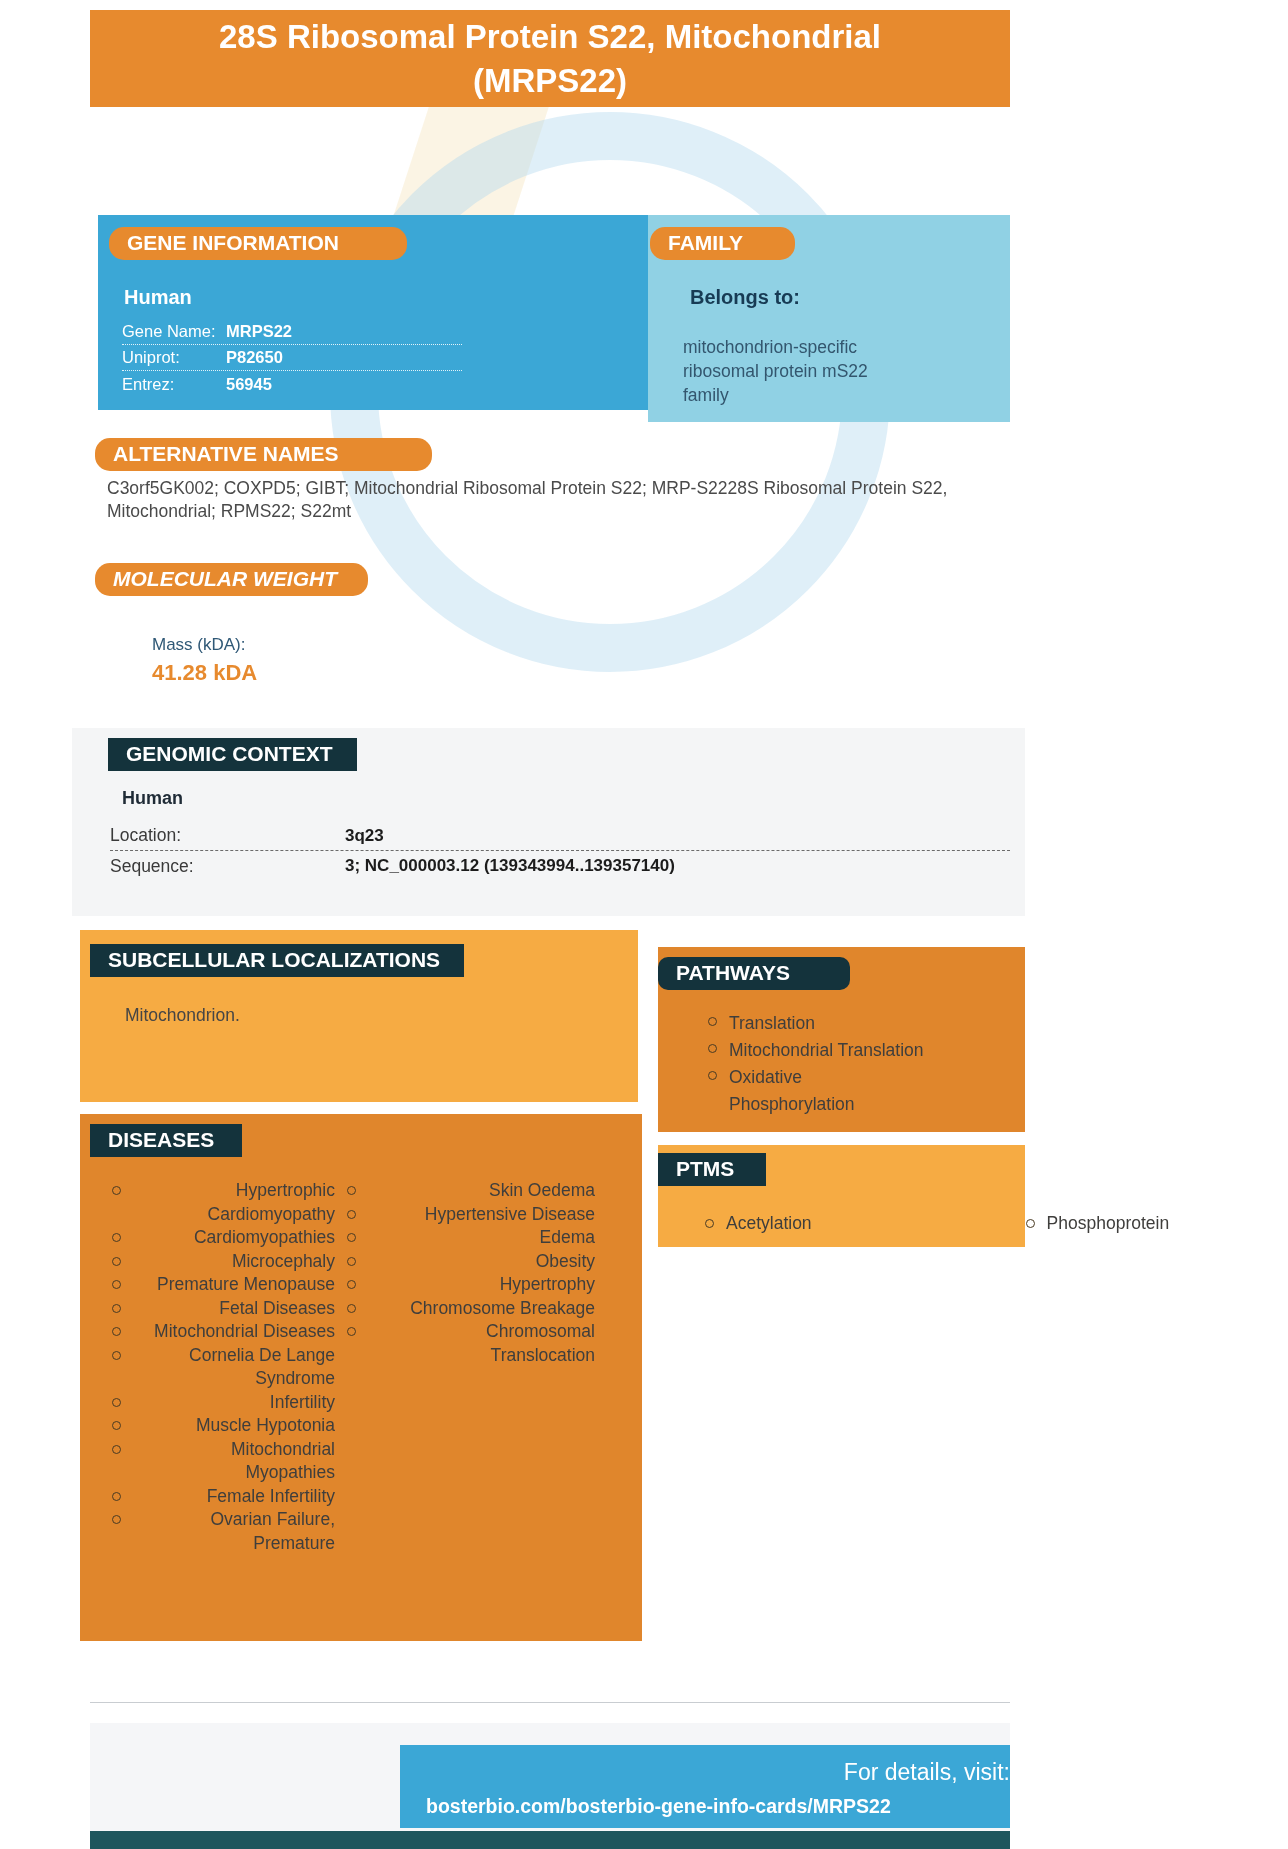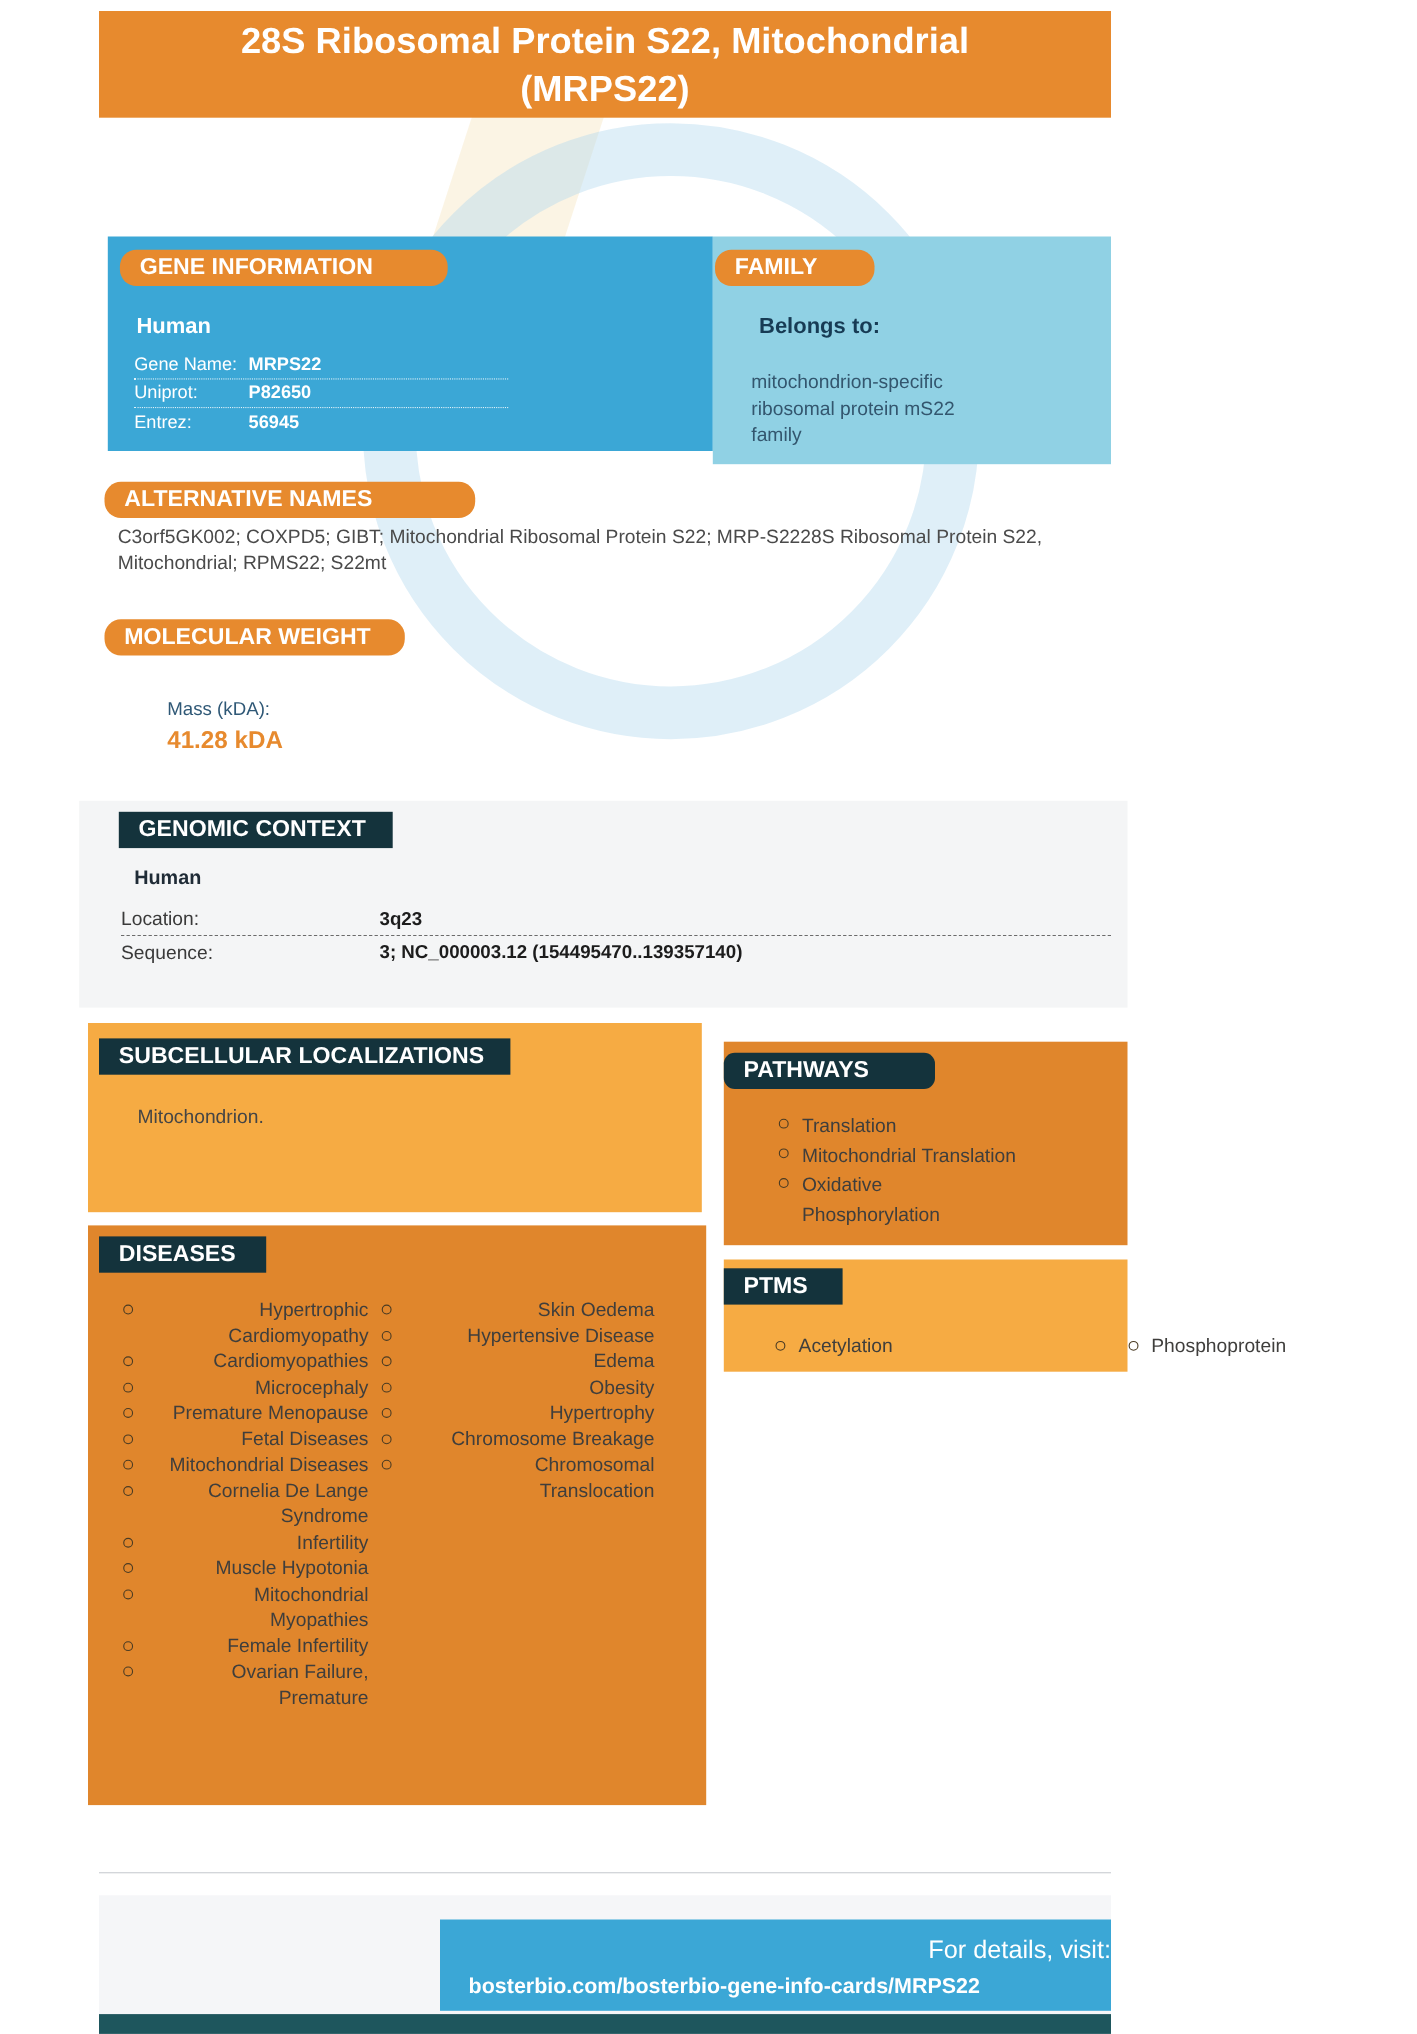--- a/index.html
+++ b/index.html
@@ -41,21 +41,21 @@
   .family-box { left:648px; top:215px; width:362px; height:207px; background:#90D1E4; }
   .family-box .band { margin:12px 0 0 2px; min-width:145px; }
   .belongs { color:#173B54; font-weight:bold; font-size:20px; margin:26px 0 0 42px; }
   .family-name { color:#33566E; font-size:17.5px; line-height:24px; margin:26px 0 0 35px; width:195px; }
 
   
   .alt-band { left:95px; top:438px; } .alt-band .band { min-width:337px; }
   .alt-body { left:107px; top:477px; width:852px; color:#4A4A4A; font-size:17.5px; line-height:23px; }
 
   
-  .mw-band { left:95px; top:563px; } .mw-band .band { min-width:273px; }
+  .mw-band { left:95px; top:563px;font-style:italic; } .mw-band .band { min-width:273px; }
   .mass-label { left:152px; top:635px; color:#2F5876; font-size:17px; }
   .mass-value { left:152px; top:660px; color:#E78A2E; font-size:22px; font-weight:bold; }
 
   
   .genomic-box { left:72px; top:728px; width:953px; height:188px; background:#F4F5F6; }
   .genomic-box .band { margin:10px 0 0 36px; min-width:240px; }
   .gc-species { color:#1F2B36; font-weight:bold; font-size:18px; margin:17px 0 0 50px; }
   .gc-rows { margin:12px 0 0 38px; width:900px; }
   .gcrow { display:flex; height:30px; align-items:center; font-size:17.5px; color:#3A3A3A; }
   .gcrow.sep { border-bottom:1px dashed #6b6b6b; }
@@ -149,21 +149,21 @@
   <div class="abs genomic-box">
     <span class="band band-teal">GENOMIC CONTEXT</span>
     <div class="gc-species">Human</div>
     <div class="gc-rows">
       <div class="gcrow sep">
         <span class="lbl">Location:</span>
         <span class="val">3q23</span>
       </div>
       <div class="gcrow">
         <span class="lbl">Sequence:</span>
-        <span class="val">3; NC_000003.12 (154495470..139357140)</span>
+        <span class="val">3; NC_000003.12 (139343994..139357140)</span>
       </div>
     </div>
   </div>
 
   <div class="abs subcell-box">
     <span class="band band-teal">SUBCELLULAR LOCALIZATIONS</span>
     <div class="subcell-text">Mitochondrion.</div>
   </div>
 
   <div class="abs pathways-box">

